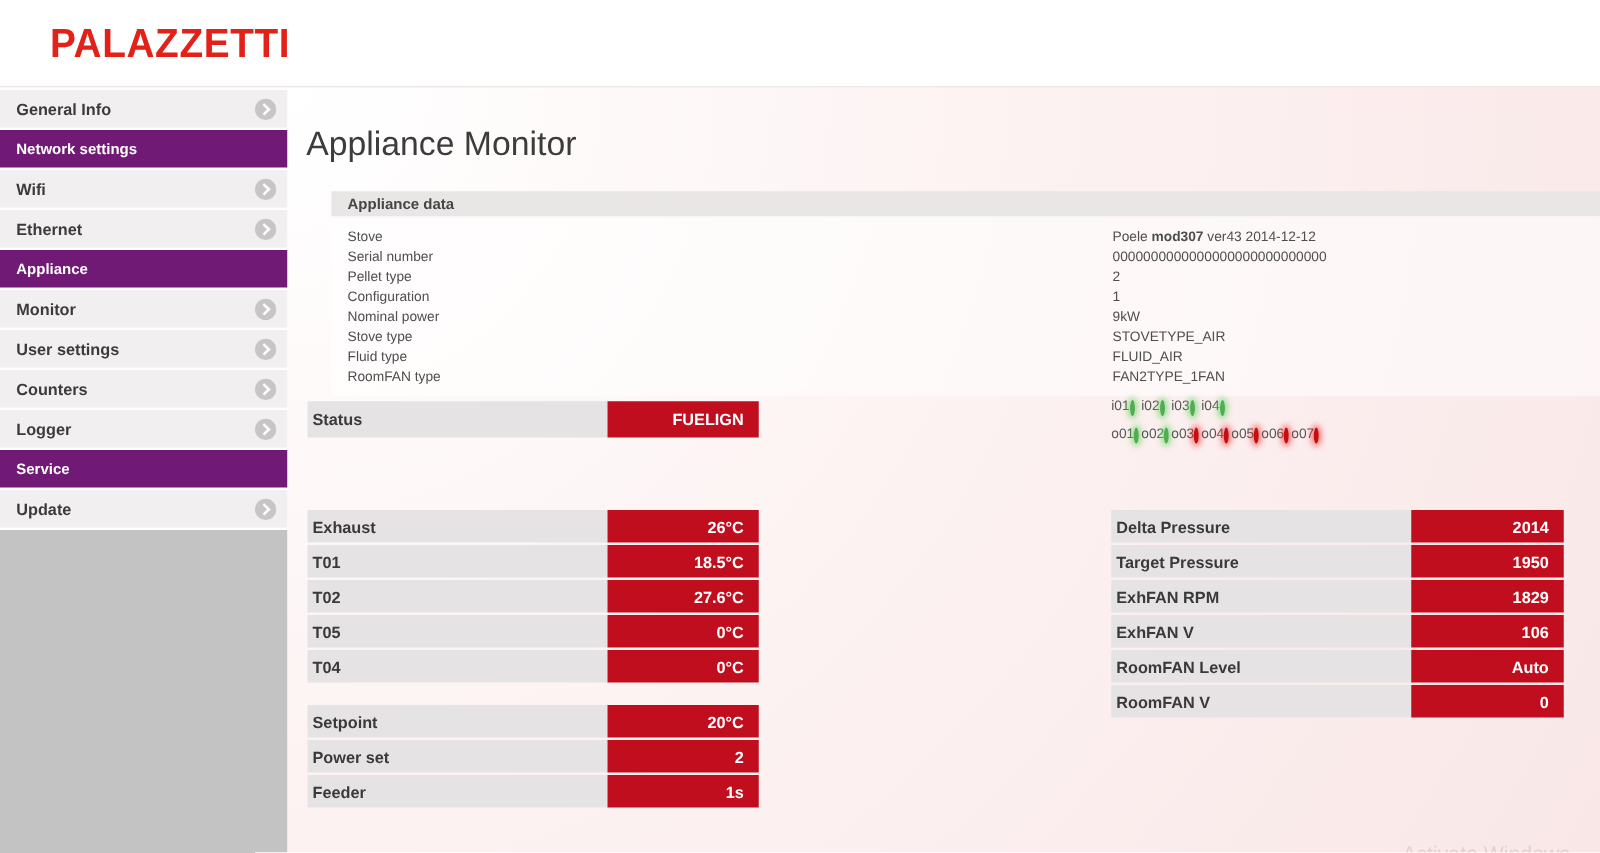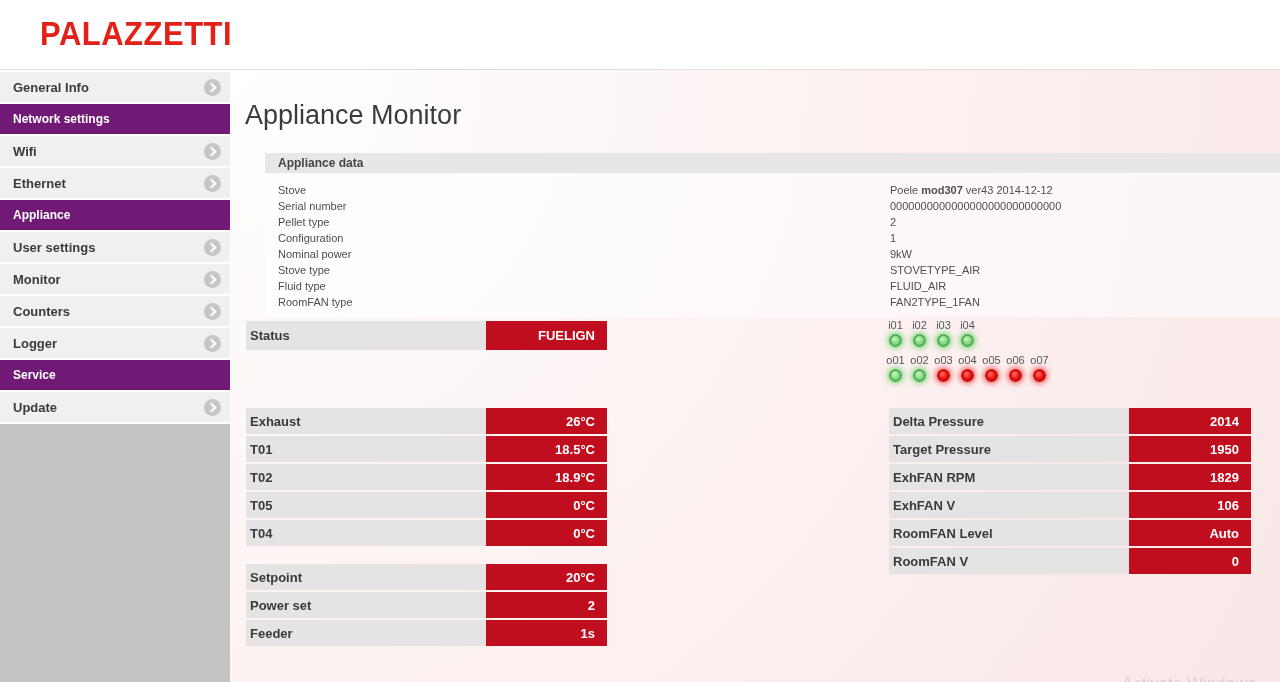--- a/index.html
+++ b/index.html
@@ -57,21 +57,21 @@
   .t-lbl { width:240px; flex:0 0 auto; background:#e5e3e3; display:flex;
     align-items:center; padding-left:4px; font-size:13px; font-weight:bold;
     color:#3a3a3a; }
   .t-val { flex:1; background:#c00e1e; color:#ffffff; display:flex;
     align-items:center; justify-content:flex-end; padding-right:12px;
     font-size:13px; font-weight:bold; }
 
   
   .led-block { position:absolute; left:659px; top:249px; }
   .led-row { display:flex; gap:11px; margin-bottom:7px; }
-  .led-cell { width:13px; display:flex; flex-direction:column; align-items:center; }
+  .led-cell { width:13px; display:flex; flex-direction:row; align-items:center; }
   .led-lbl { font-size:11px; color:#555555; margin-bottom:3px; white-space:nowrap; }
   .led { width:13px; height:13px; border-radius:50%; }
   .led[data-state="green"] { background:radial-gradient(circle at 40% 35%, #c9f2c1, #7ed87e 60%, #56bd56);
     border:2px solid #4fae4f; box-shadow:0 0 5px 2px rgba(110,215,110,0.75); }
   .led[data-state="red"] { background:radial-gradient(circle at 40% 35%, #ff6a5a, #e81212 60%, #cf0d0d);
     border:2px solid #c90c0c; box-shadow:0 0 5px 2px rgba(238,45,45,0.65); }
 
   
   .watermark { position:absolute; right:24px; bottom:-12px; font-size:17px;
     color:#cfbcbc; opacity:0.55; white-space:nowrap; }
@@ -100,25 +100,25 @@
         <span class="chev"></span>
       </div>
       <div class="side-item">
         <span>Ethernet</span>
         <span class="chev"></span>
       </div>
       <div class="side-item active">
         <span>Appliance</span>
       </div>
       <div class="side-item">
+        <span>Monitor</span>
+        <span class="chev"></span>
+      </div>
+      <div class="side-item">
         <span>User settings</span>
-        <span class="chev"></span>
-      </div>
-      <div class="side-item">
-        <span>Monitor</span>
         <span class="chev"></span>
       </div>
       <div class="side-item">
         <span>Counters</span>
         <span class="chev"></span>
       </div>
       <div class="side-item">
         <span>Logger</span>
         <span class="chev"></span>
       </div>
@@ -236,21 +236,21 @@
         <div class="t-row">
           <div class="t-lbl">Exhaust</div>
           <div class="t-val">26°C</div>
         </div>
         <div class="t-row">
           <div class="t-lbl">T01</div>
           <div class="t-val">18.5°C</div>
         </div>
         <div class="t-row">
           <div class="t-lbl">T02</div>
-          <div class="t-val">18.9°C</div>
+          <div class="t-val">27.6°C</div>
         </div>
         <div class="t-row">
           <div class="t-lbl">T05</div>
           <div class="t-val">0°C</div>
         </div>
         <div class="t-row">
           <div class="t-lbl">T04</div>
           <div class="t-val">0°C</div>
         </div>
       </div>

